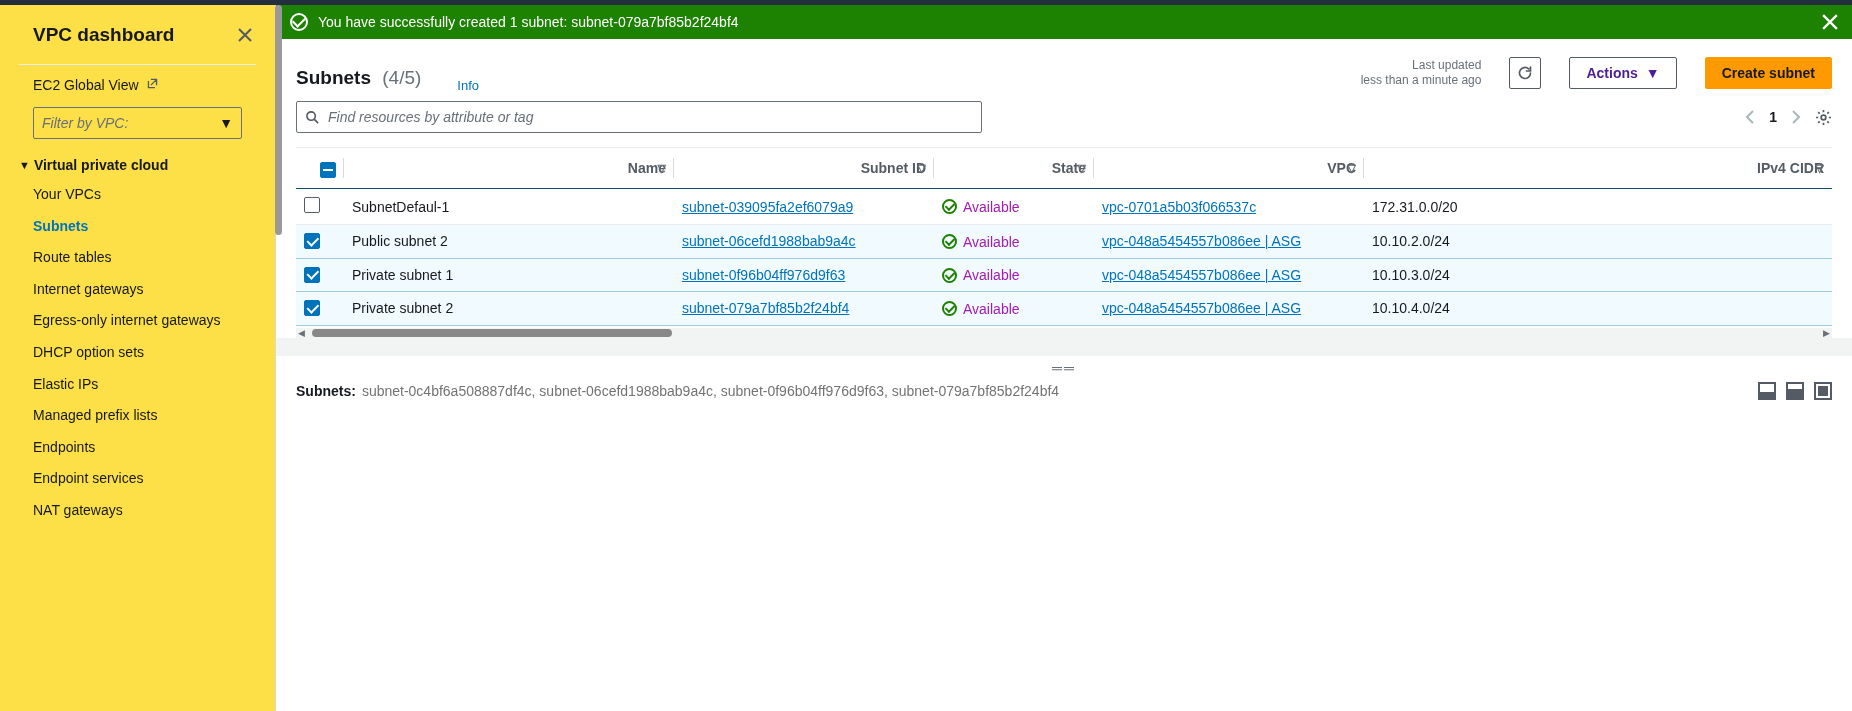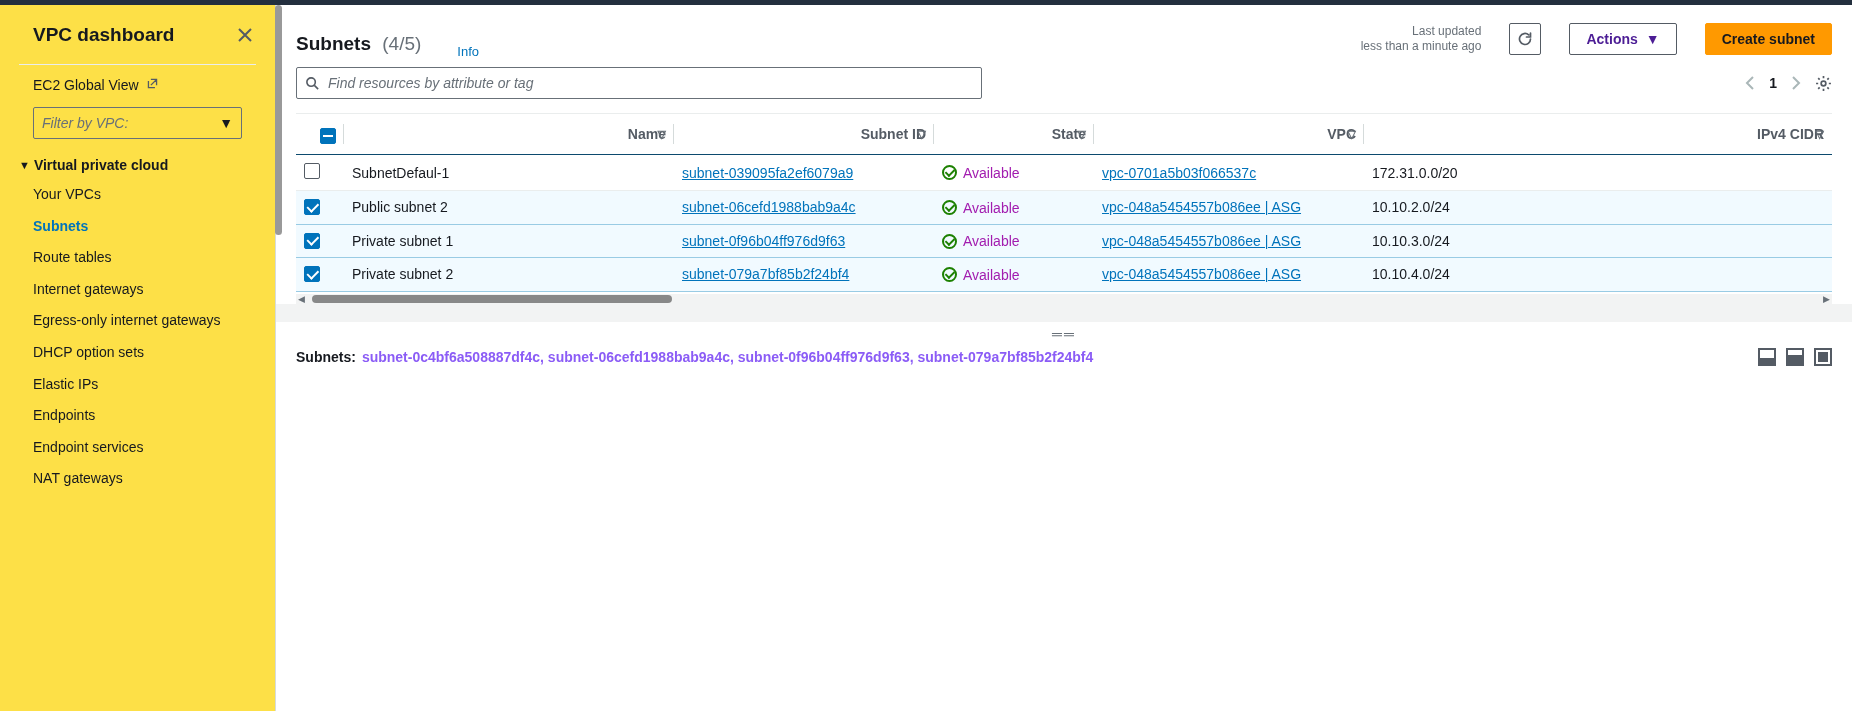--- a/index.html
+++ b/index.html
@@ -186,21 +186,21 @@
   .details-sep { height: 18px; background: #f2f3f3; }
   .drag-handle {
     display: flex; justify-content: center; padding: 4px 0;
     cursor: ns-resize; color: #687078;
   }
   .drag-handle .lines { letter-spacing: 2px; }
   .details-row {
     display: flex; align-items: center; padding: 2px 20px 8px 20px;
   }
   .details-row .label { font-weight: 700; margin-right: 6px; }
-  .details-row .sel { color: #8b5cf6; font-weight: bold; }
+  .details-row .sel { color: #737373; }
   .view-btns { margin-left: auto; display: flex; gap: 10px; }
   .view-btn {
     width: 18px; height: 18px; border: 2px solid #545b64;
     display: inline-block; cursor: pointer; position: relative;
   }
   .view-btn.bottom::after {
     content: ""; position: absolute; left: 0; right: 0; bottom: 0; height: 6px; background: #545b64;
   }
   .view-btn.half::after {
     content: ""; position: absolute; left: 0; right: 0; bottom: 0; height: 9px; background: #545b64;
@@ -246,28 +246,38 @@
       <span>Virtual private cloud</span>
     </div>
     <ul class="nav-list" id="nav-list">
         <li>Your VPCs</li>
         <li class="active">Subnets</li>
         <li>Route tables</li>
         <li>Internet gateways</li>
         <li>Egress-only internet gateways</li>
         <li>DHCP option sets</li>
         <li>Elastic IPs</li>
+        <li>Managed prefix lists</li>
         <li>Endpoints</li>
         <li>Endpoint services</li>
         <li>NAT gateways</li>
       </ul>
   </aside>
 
   <main class="main">
 
+    <div class="flash">
+      <span class="flash-icon"></span>
+      <span class="msg">You have successfully created 1 subnet: subnet-079a7bf85b2f24bf4</span>
+      <span class="close">
+        <svg width="16" height="16" viewBox="0 0 14 14">
+            <path d="M1 1 L13 13 M13 1 L1 13" stroke="#fff" stroke-width="2" fill="none"></path>
+          </svg>
+      </span>
+    </div>
 
     <div class="content">
       <div class="title-row">
         <h2>
           <span>Subnets</span>
           <span class="count">(4/5)</span>
         </h2>
         <a class="info">Info</a>
         <span class="spacer"></span>
         <div class="updated">

